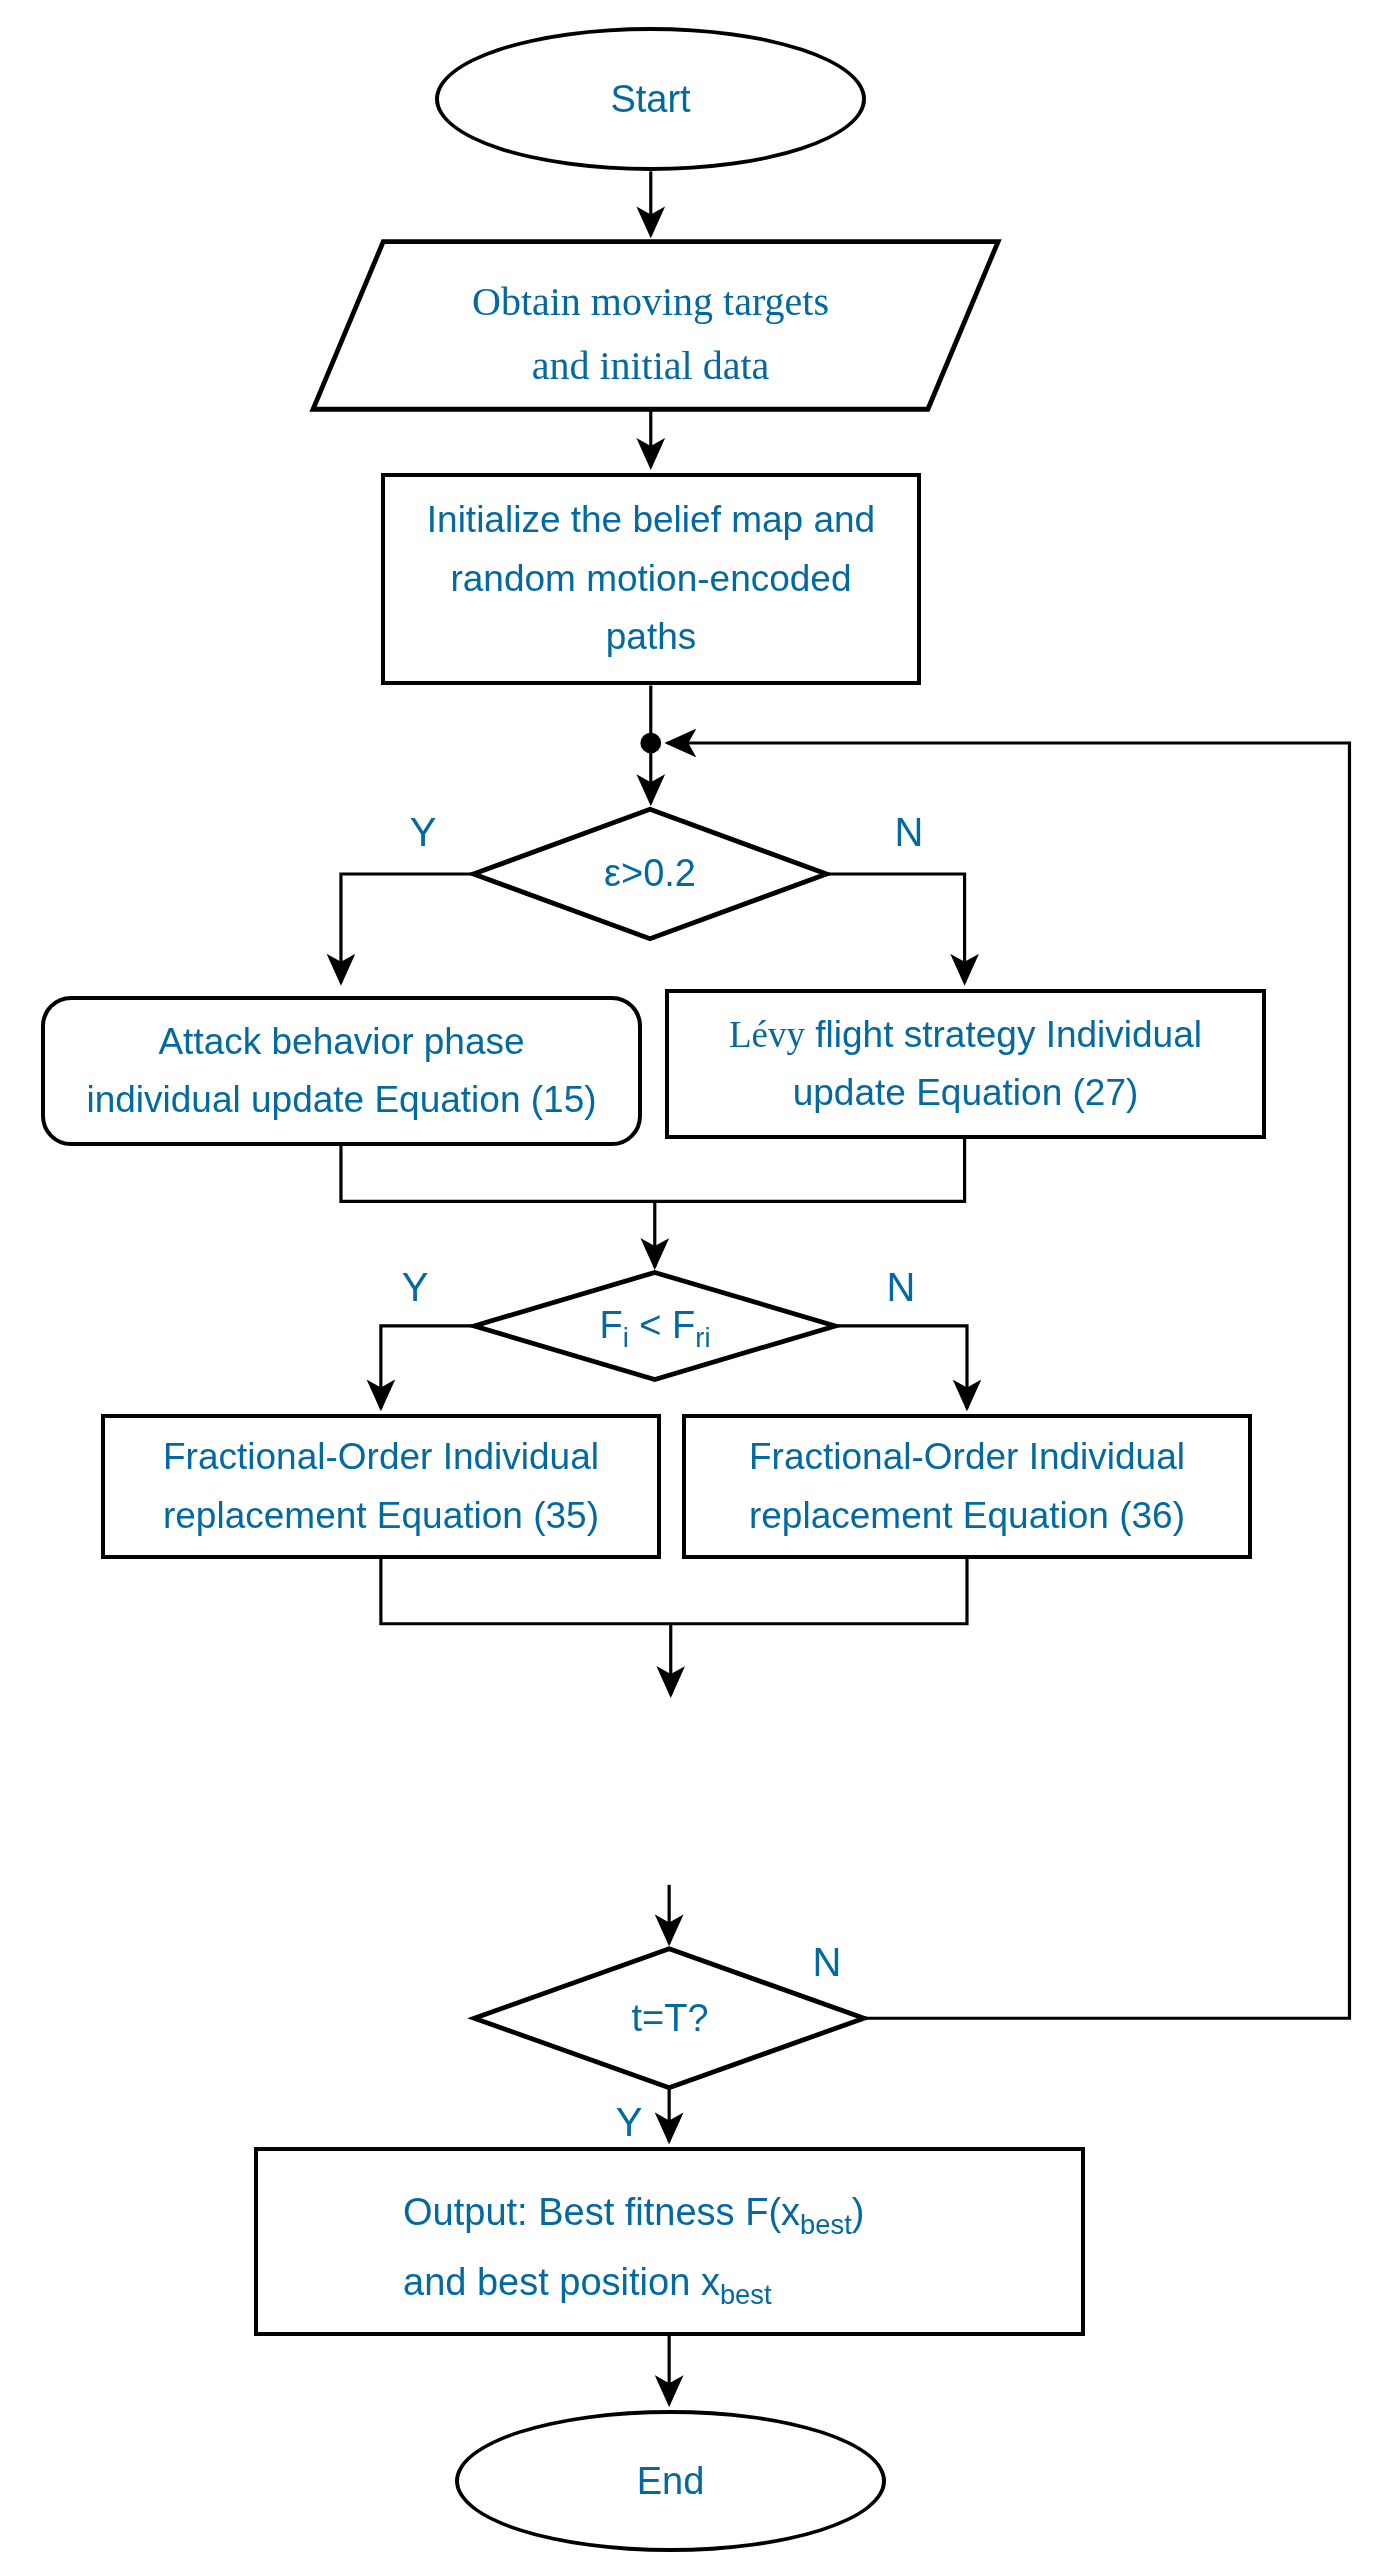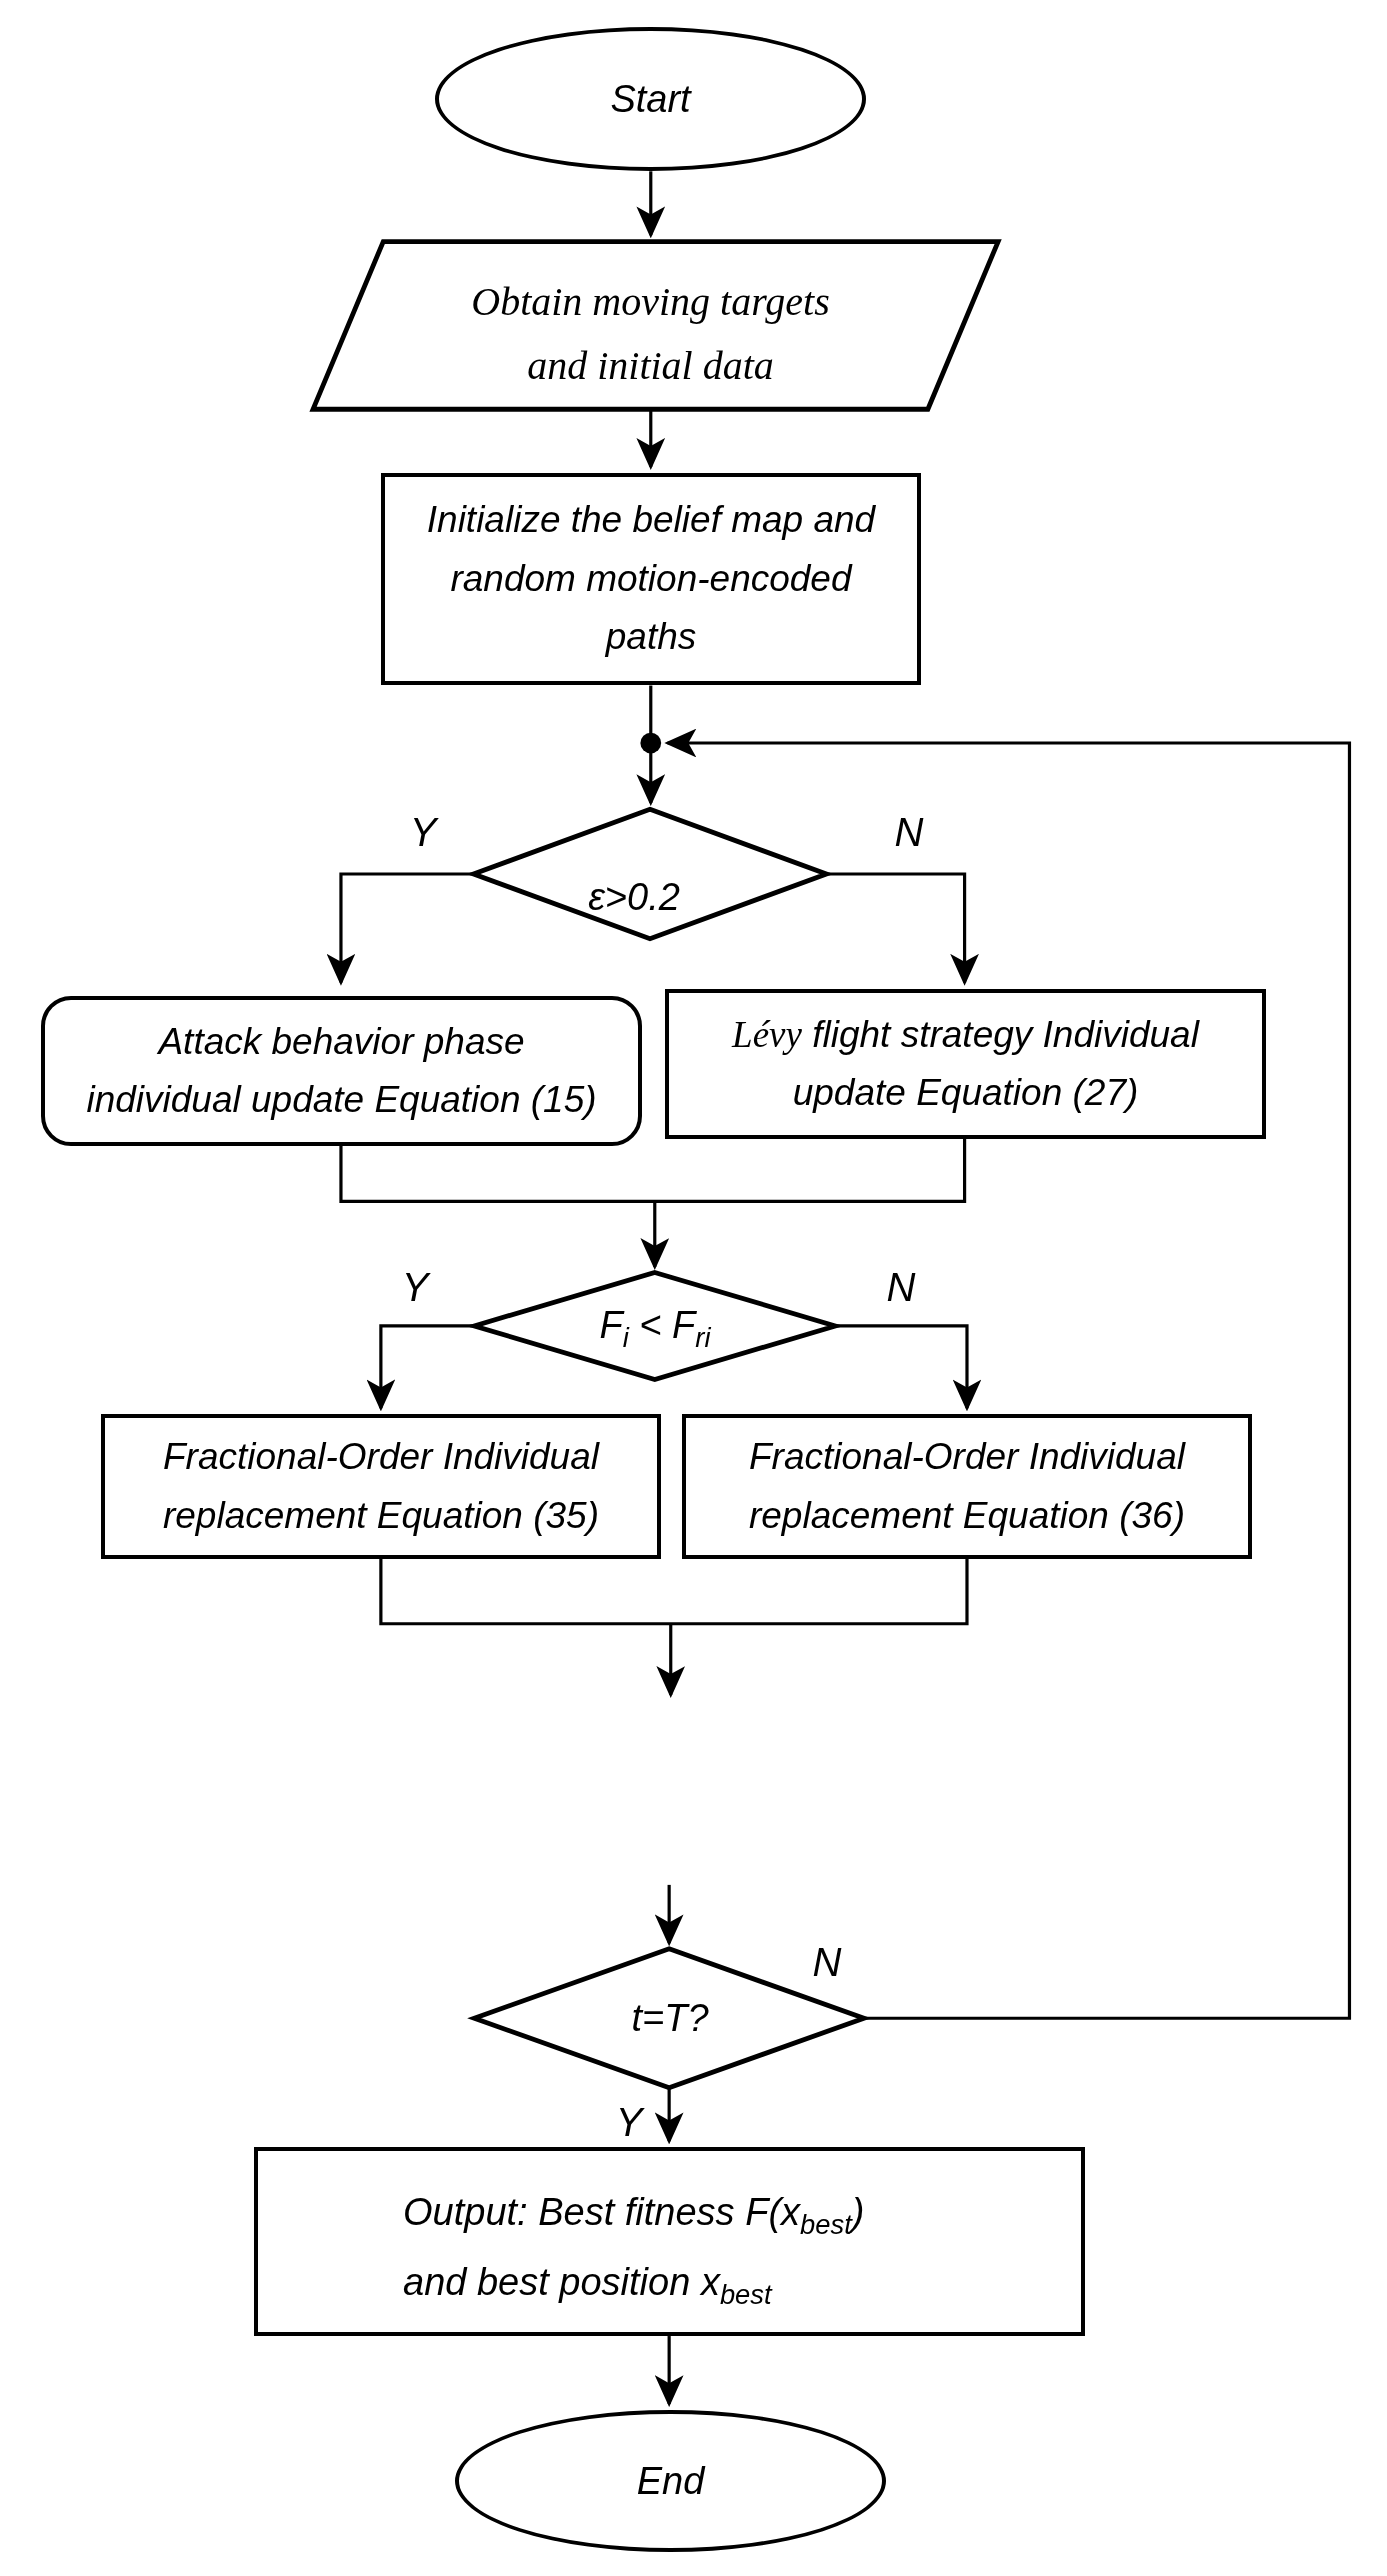--- a/index.html
+++ b/index.html
@@ -2,22 +2,21 @@
 <html style="font-size:12.8px"><head>
 <meta charset="utf-8">
 <style>
   html, body { margin: 0; padding: 0; background: #ffffff; }
   .canvas {
     position: relative;
     width: 1387px;
     height: 2576px;
     background: #ffffff;
     font-family: "Liberation Sans", sans-serif;
-    color: #000000;
-    font-style: italic;
+    color: #0369a1;
   }
   .wires {
     position: absolute;
     left: 0; top: 0;
     width: 1387px;
     height: 2576px;
   }
   .node {
     position: absolute;
     box-sizing: border-box;
@@ -114,21 +113,21 @@
     <div>Obtain moving targets</div>
     <div>and initial data</div>
   </div>
 
   <div class="node" style="left:381px; top:473px; width:540px; height:212px;">
     <div>Initialize the belief map and</div>
     <div>random motion-encoded</div>
     <div>paths</div>
   </div>
 
-  <div class="overlay" style="left:514px; top:848px; width:240px; height:51px;margin-top:24px;">
+  <div class="overlay" style="left:530px; top:848px; width:240px; height:51px;">
     <span>ε&gt;0.2</span>
   </div>
   <div class="yn" style="left:395px; top:807px;">
     <span>Y</span>
   </div>
   <div class="yn" style="left:881px; top:807px;">
     <span>N</span>
   </div>
 
   <div class="node" style="left:41px; top:996px; width:601px; height:150px;border-radius:30px;">

